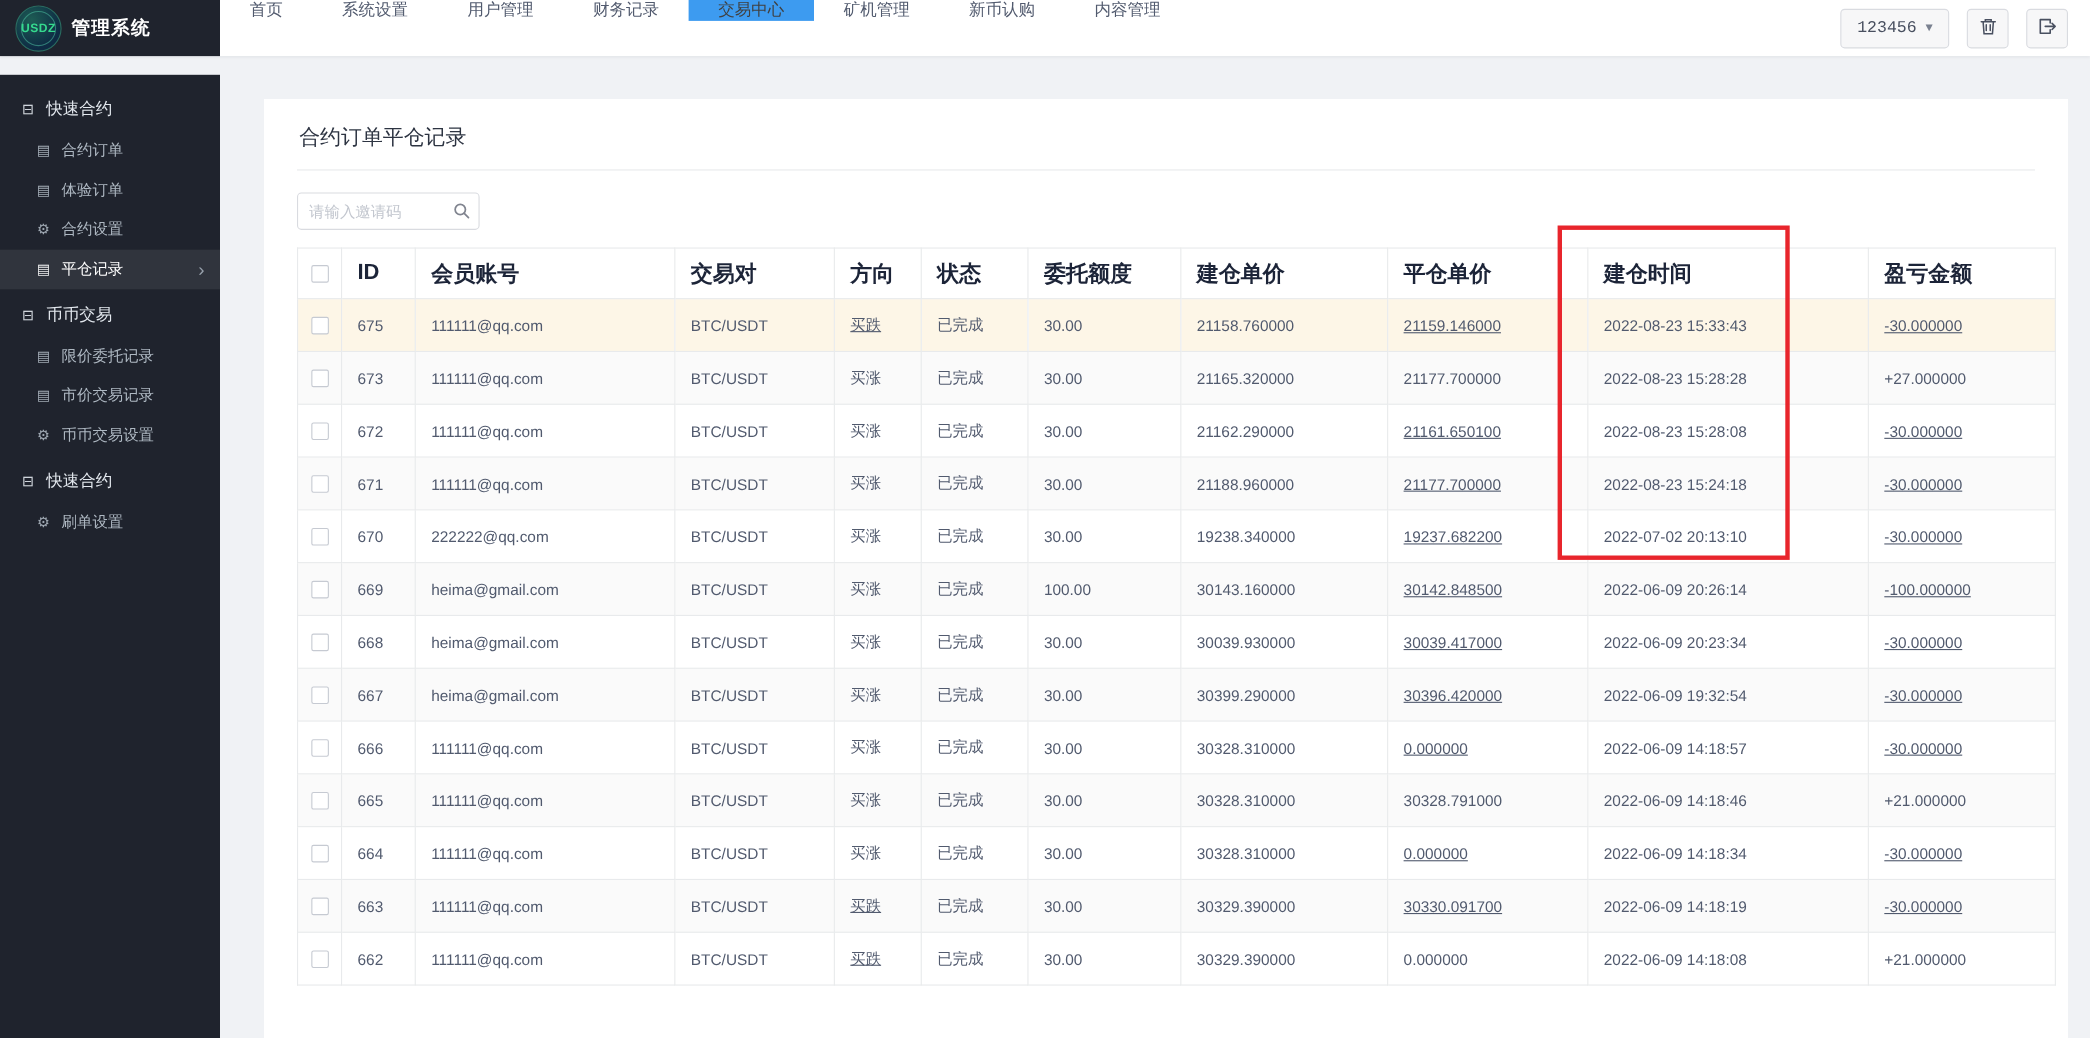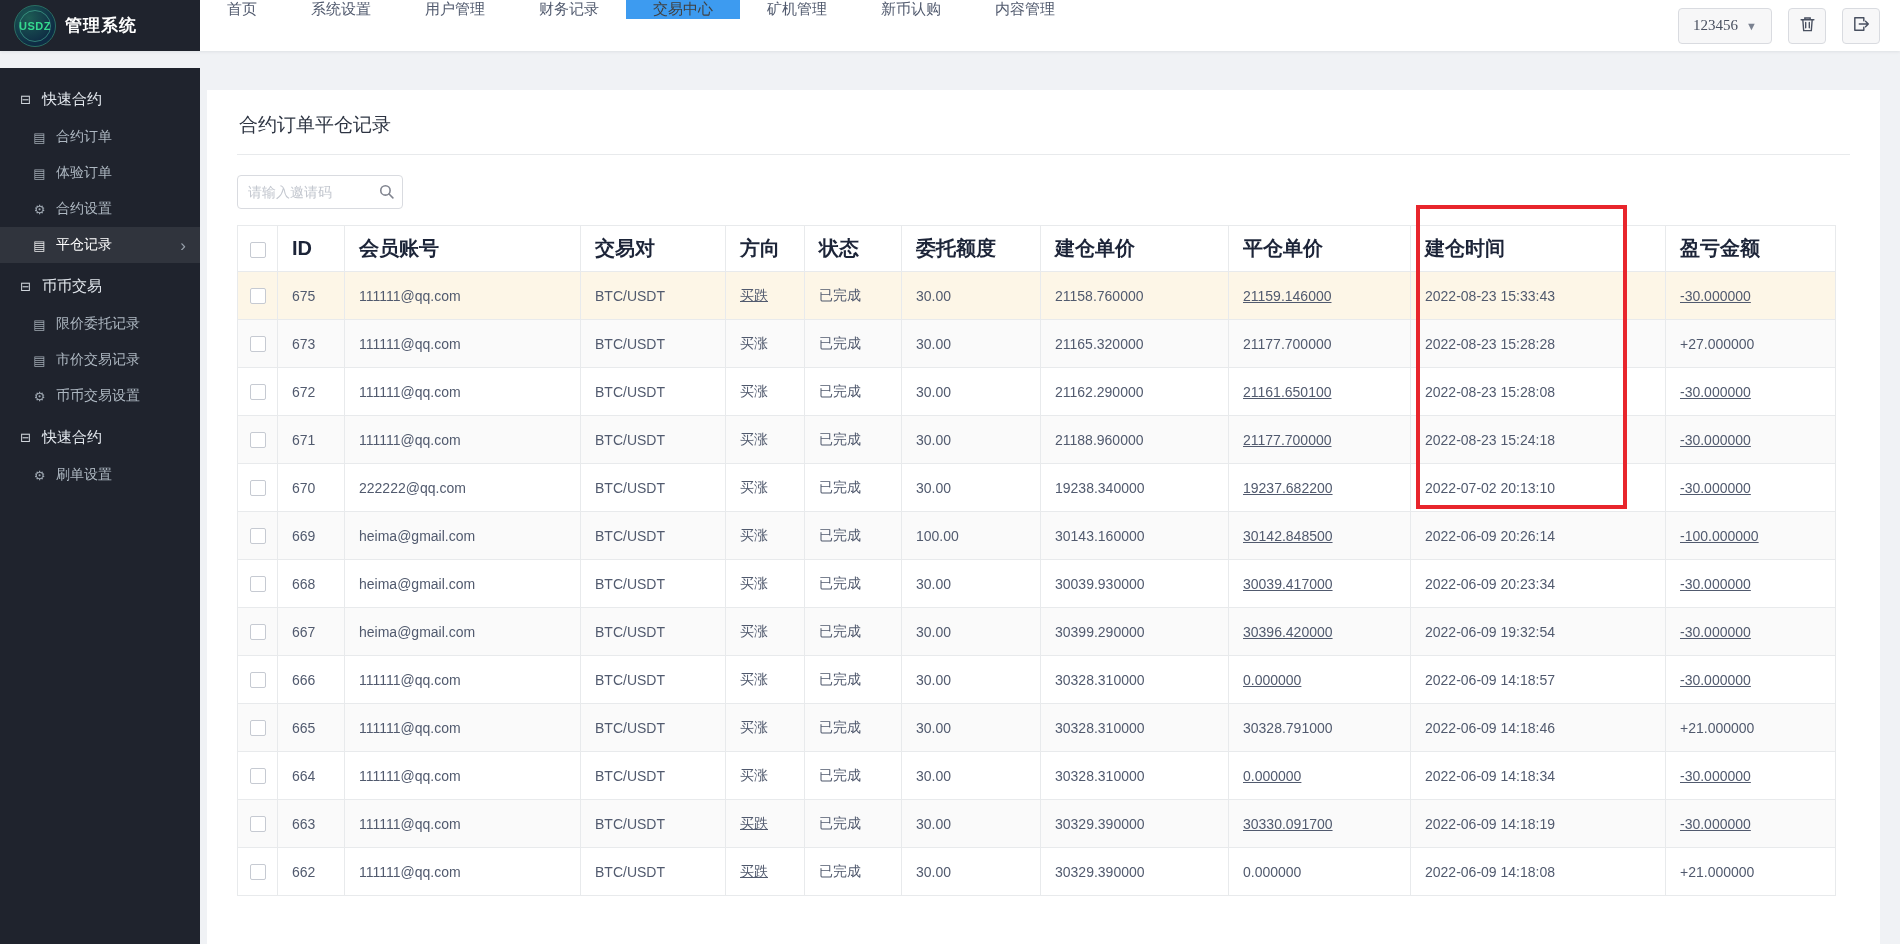--- a/index.html
+++ b/index.html
@@ -18,35 +18,35 @@
   .header{position:absolute;top:0;left:0;right:0;height:51px;background:#fff;display:flex;align-items:stretch;z-index:10;box-shadow:0 1px 3px rgba(0,21,41,.08);}
   .logo-area{width:200px;background:var(--sidebar_bg);display:flex;align-items:center;padding-left:14px;gap:9px;flex:0 0 200px;}
   .logo-circle{width:42px;height:42px;border-radius:50%;background:radial-gradient(circle at 35% 30%,#1d5c54,#0e2b44 70%);border:1px solid #2a6e62;display:flex;align-items:center;justify-content:center;position:relative;overflow:hidden;}
   .logo-circle::after{content:"";position:absolute;inset:4px;border:1px solid rgba(90,220,180,.45);border-radius:50%;}
   .logo-circle span{color:#35d98e;font-size:11px;font-weight:bold;letter-spacing:.5px;z-index:1;}
   .brand-title{color:#fff;font-size:17px;font-weight:bold;letter-spacing:1px;}
   .topnav{display:flex;align-items:flex-start;}
   .nav-item{display:flex;align-items:center;padding:0 27px;font-size:15px;color:#515a6e;cursor:pointer;}
   .nav-item.active{background:var(--accent);color:#404040;}
   .header-right{margin-left:auto;display:flex;align-items:center;gap:16px;padding-right:20px;}
-  .user-dropdown{display:flex;align-items:center;gap:8px;height:36px;padding:0 14px;background:#f7f7f8;border:1px solid #d9dbe0;border-radius:4px;font-size:15px;color:#495060;font-family:Liberation Serif, serif;cursor:pointer;}
+  .user-dropdown{display:flex;align-items:center;gap:8px;height:36px;padding:0 14px;background:#f7f7f8;border:1px solid #d9dbe0;border-radius:4px;font-size:15px;color:#495060;font-family:Liberation Mono, monospace;cursor:pointer;}
   .caret{font-size:11px;color:#7a8190;}
   .icon-btn{width:38px;height:36px;background:#f7f7f8;border:1px solid #d9dbe0;border-radius:4px;display:flex;align-items:center;justify-content:center;cursor:pointer;}
 
   
   .sidebar{position:absolute;top:68px;left:0;bottom:0;width:200px;background:var(--sidebar_bg);padding-top:8px;z-index:5;}
   .side-section{display:flex;align-items:center;gap:9px;padding:14px 18px 10px 18px;color:#e3e8ee;font-size:15px;cursor:pointer;}
   .side-item{display:flex;align-items:center;gap:9px;padding:9px 14px 9px 32px;color:#aeb8c2;font-size:14px;cursor:pointer;}
   .side-item.active{background:rgba(255,255,255,.08);color:#fff;}
   .side-ico{font-size:13px;width:15px;text-align:center;flex:0 0 15px;opacity:.9;}
   .chev{margin-left:auto;color:#97a0ab;font-size:17px;line-height:1;}
   .sb-thumb{position:absolute;left:2px;bottom:3px;width:8px;height:26px;border-radius:4px;background:#b6bac1;}
 
   
-  .main{position:absolute;left:200px;top:68px;right:0;bottom:0;padding:22px 20px 0 7px;background:#f0f2f5;}
+  .main{position:absolute;left:200px;top:68px;right:0;bottom:0;padding:22px 20px 0 40px;background:#f0f2f5;}
   .card{background:#fff;height:100%;padding:0 30px;}
   .card-title{font-size:19px;color:#2d3442;font-weight:500;padding:22px 0 16px 2px;border-bottom:1px solid #e8eaec;}
   .search-row{margin-top:20px;}
   .search-box{position:relative;width:166px;}
   .search-box input{width:100%;height:34px;border:1px solid #d9dbe0;border-radius:4px;padding:0 32px 0 10px;font-size:14px;color:#c2410c;font-family:inherit;outline:none;}
   .search-box input::placeholder{color:#c3c7cf;}
   .search-icon{position:absolute;right:8px;top:8px;cursor:pointer;}
 
   
   .data-table{border-collapse:collapse;table-layout:fixed;width:1598px;margin-top:16px;font-size:14px;}

